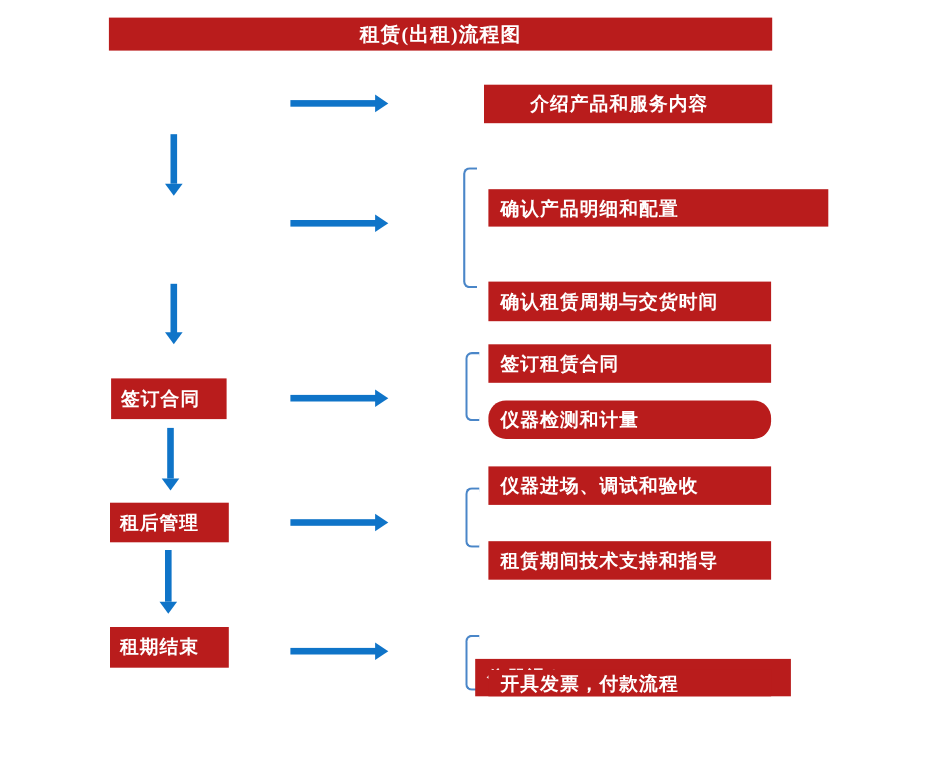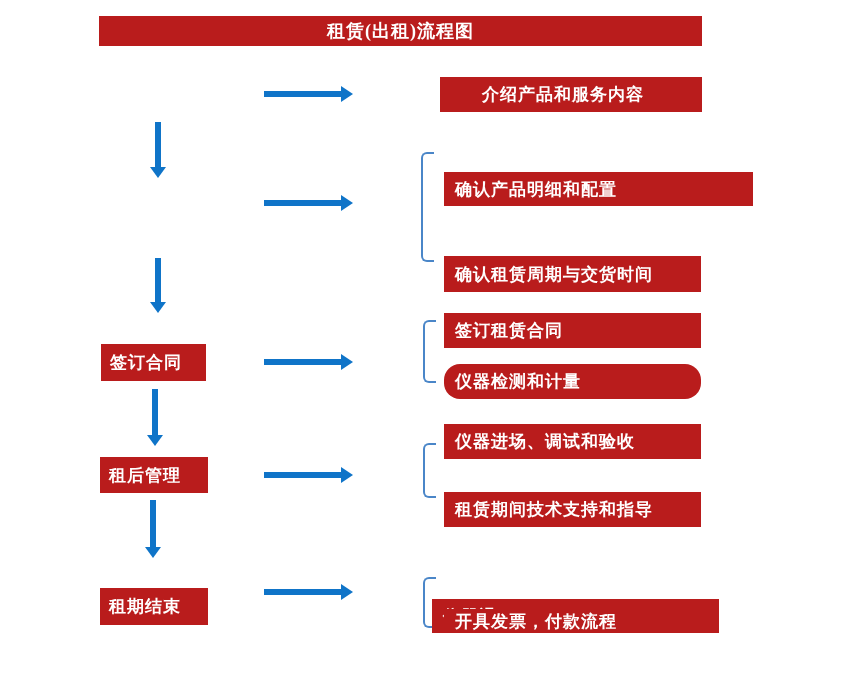--- a/index.html
+++ b/index.html
@@ -97,20 +97,20 @@
   <div class="bluebox step-box" style="left:100px; top:457px; width:108px; height:36px;">租后管理</div>
   <div class="harrow-shaft" style="left:264px; top:472px; width:78px;"></div>
   <div class="harrow-head" style="left:341px; top:467px;"></div>
   <div class="bracket" style="left:423px; top:443px; height:55px;"></div>
   <div class="bluebox detail-box" style="left:444px; top:492px; width:257px; height:35px;">租赁期间技术支持和指导</div>
   <div class="bluebox detail-box" style="left:444px; top:424px; width:257px; height:35px;">仪器进场、调试和验收</div>
 
   <div class="varrow-shaft" style="left:150px; top:500px; height:47px;"></div>
   <div class="varrow-head" style="left:145px; top:547px;"></div>
 
-  <div class="bluebox step-box" style="left:100px; top:588px; width:108px; height:37px;">租期结束</div>
+  <div class="bluebox step-box" style="left:100px; top:570px; width:108px; height:37px;">租期结束</div>
   <div class="harrow-shaft" style="left:264px; top:589px; width:78px;"></div>
   <div class="harrow-head" style="left:341px; top:584px;"></div>
   <div class="bracket" style="left:423px; top:577px; height:51px;"></div>
   <div class="bluebox detail-box" style="left:432px; top:559px; width:287px; height:34px;margin-top:40px;">仪器退租</div>
   <div class="bluebox detail-box" style="left:444px; top:609px; width:257px; height:24px;">开具发票，付款流程</div>
 
 </div>
 
 </body></html>

